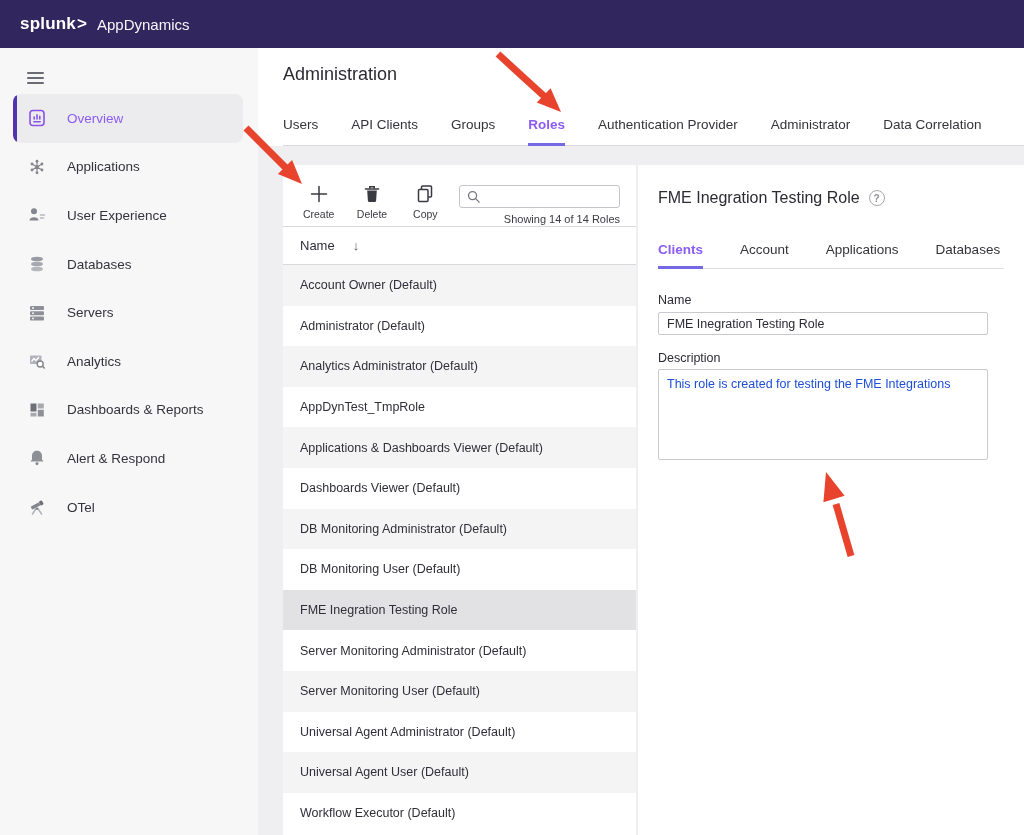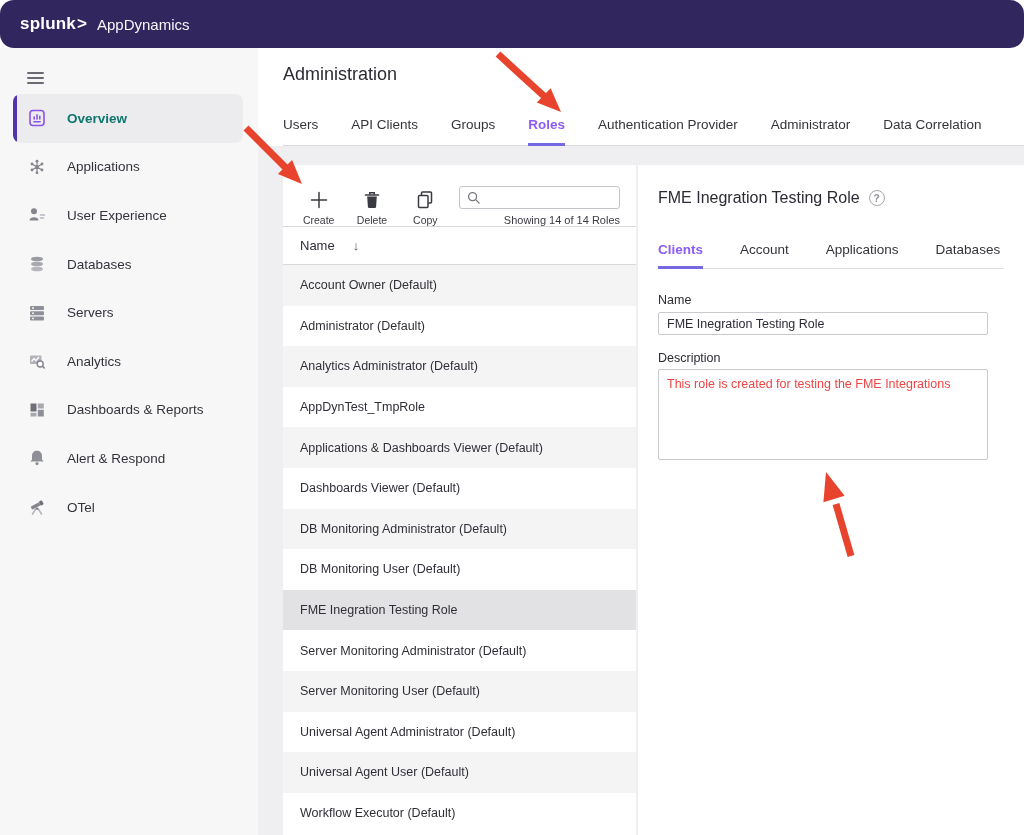--- a/index.html
+++ b/index.html
@@ -8,21 +8,21 @@
     font-family: "Liberation Sans", sans-serif;
     color: #2b2b33;
     background: #fff;
     overflow: hidden;
   }
   .page { position: relative; width: 1024px; height: 835px; overflow: hidden; }
 
   
   .topbar {
     height: 48px; background: #32265f; display: flex; align-items: center;
-    padding-left: 20px; color: #fff; border-radius: 14px;
+    padding-left: 20px; color: #fff;
   }
   .logo-brand { font-size: 17px; font-weight: 700; letter-spacing: 0.2px; }
   .logo-chev { font-size: 17px; font-weight: 700; margin-left: 1px; }
   .logo-product { font-size: 15px; font-weight: 400; margin-left: 10px; opacity: 0.96; }
 
   
   .body-wrap { display: flex; height: 787px; }
   .sidebar { width: 258px; background: #f7f7f8; flex: none; }
   .main { flex: 1; display: flex; flex-direction: column; min-width: 0; }
 
@@ -34,21 +34,21 @@
     margin: 0 15px 0 13px; padding-left: 14px; border-radius: 8px;
     position: relative; cursor: pointer;
   }
   .nav-item.active { background: #ececef; overflow: hidden; }
   .nav-item.active::before {
     content: ""; position: absolute; left: 0; top: 0; bottom: 0; width: 4px;
     background: #5133ab; border-radius: 2px;
   }
   .nav-icon { width: 20px; height: 20px; margin-right: 20px; flex: none; display: flex; align-items: center; justify-content: center; }
   .nav-label { font-size: 13.5px; color: #33333b; white-space: nowrap; }
-  .nav-item.active .nav-label { font-weight: 700; color: #0f766e; text-align: center; }
+  .nav-item.active .nav-label { font-weight: 400; color: #8b5cf6; text-align: center; }
 
   
   .content-header { background: #fff; padding: 16px 0 0 25px; }
   .page-title { font-size: 18px; font-weight: 400; color: #2b2b33; line-height: 20px; }
   .tabs { display: flex; gap: 33px; margin-top: 34px; border-bottom: 1px solid #d9d9dd; }
   .tab {
     font-size: 13.5px; line-height: 13px; color: #33333b; padding-bottom: 12px;
     border-bottom: 3px solid transparent; margin-bottom: -1px; cursor: pointer; white-space: nowrap;
   }
   .tab.active { font-weight: 700; color: #8b5cf6; border-bottom-color: #7569e3; }
@@ -58,21 +58,21 @@
     flex: 1; background: #efeff1; padding: 19px 0 0 25px;
     display: flex; gap: 2px; min-height: 0;
   }
   .panel { background: #fff; overflow: hidden; }
   .list-panel { width: 353px; flex: none; display: flex; flex-direction: column; }
   .detail-panel { flex: 1; padding: 0 20px; }
 
   
   .toolbar {
     height: 62px; border-bottom: 1px solid #d9d9dd; flex: none;
-    display: flex; align-items: flex-end; padding: 10px 16px 0 16px; position: relative;
+    display: flex; align-items: center; padding: 10px 16px 0 16px; position: relative;
   }
   .tool-btn { width: 40px; margin-right: 14px; display: flex; flex-direction: column; align-items: center; cursor: pointer; }
   .tool-btn .t-icon { height: 24px; display: flex; align-items: center; justify-content: center; }
   .tool-btn .t-label { font-size: 10.5px; color: #3a3a42; margin-top: 2px; }
   .search-area { margin-left: auto; width: 161px; margin-top: 8px; }
   .search-box {
     height: 23px; border: 1px solid #c4c4ca; border-radius: 3px; background: #fff;
     display: flex; align-items: center; padding: 0 6px;
   }
   .search-box input {
@@ -109,21 +109,21 @@
   .field-label { margin-top: 24px; font-size: 12.5px; color: #2b2b33; line-height: 14px; }
   .field-label.desc { margin-top: 16px; }
   .text-input {
     display: block; margin-top: 5px; width: 330px; height: 23px;
     border: 1px solid #c9c9ce; border-radius: 2px; padding: 0 8px;
     font-size: 12.5px; font-family: "Liberation Sans", sans-serif; color: #2b2b33; outline: none;
   }
   .text-area {
     display: block; margin-top: 4px; width: 330px; height: 91px;
     border: 1px solid #c9c9ce; border-radius: 2px; padding: 6px 8px;
-    font-size: 12.5px; font-family: "Liberation Sans", sans-serif; color: #ef4444;
+    font-size: 12.5px; font-family: "Liberation Sans", sans-serif; color: #1d4ed8;
     resize: none; outline: none; line-height: 16px;
   }
 
   
   .arrows { position: absolute; left: 0; top: 0; width: 1024px; height: 835px; pointer-events: none; z-index: 20; }
 </style>
 </head>
 <body>
 
 <div class="page">

